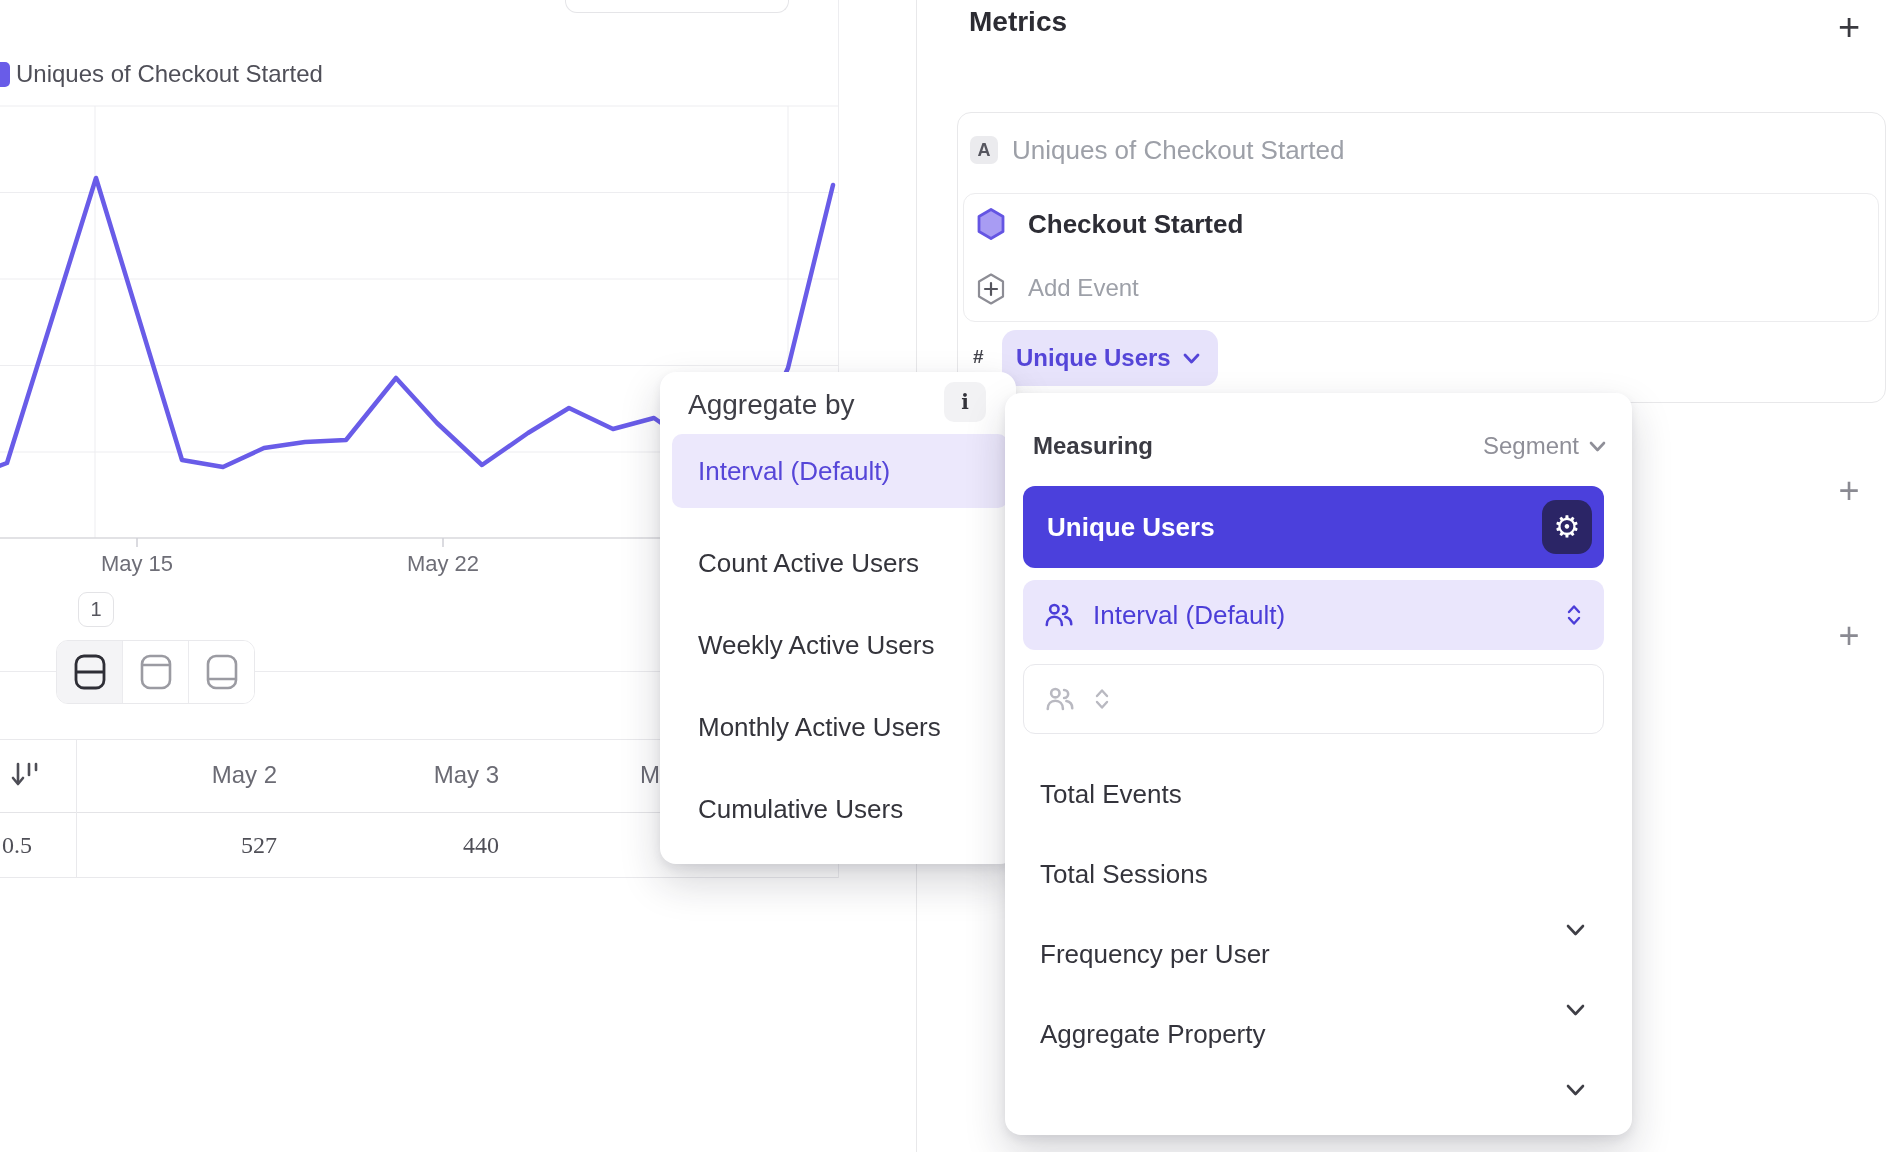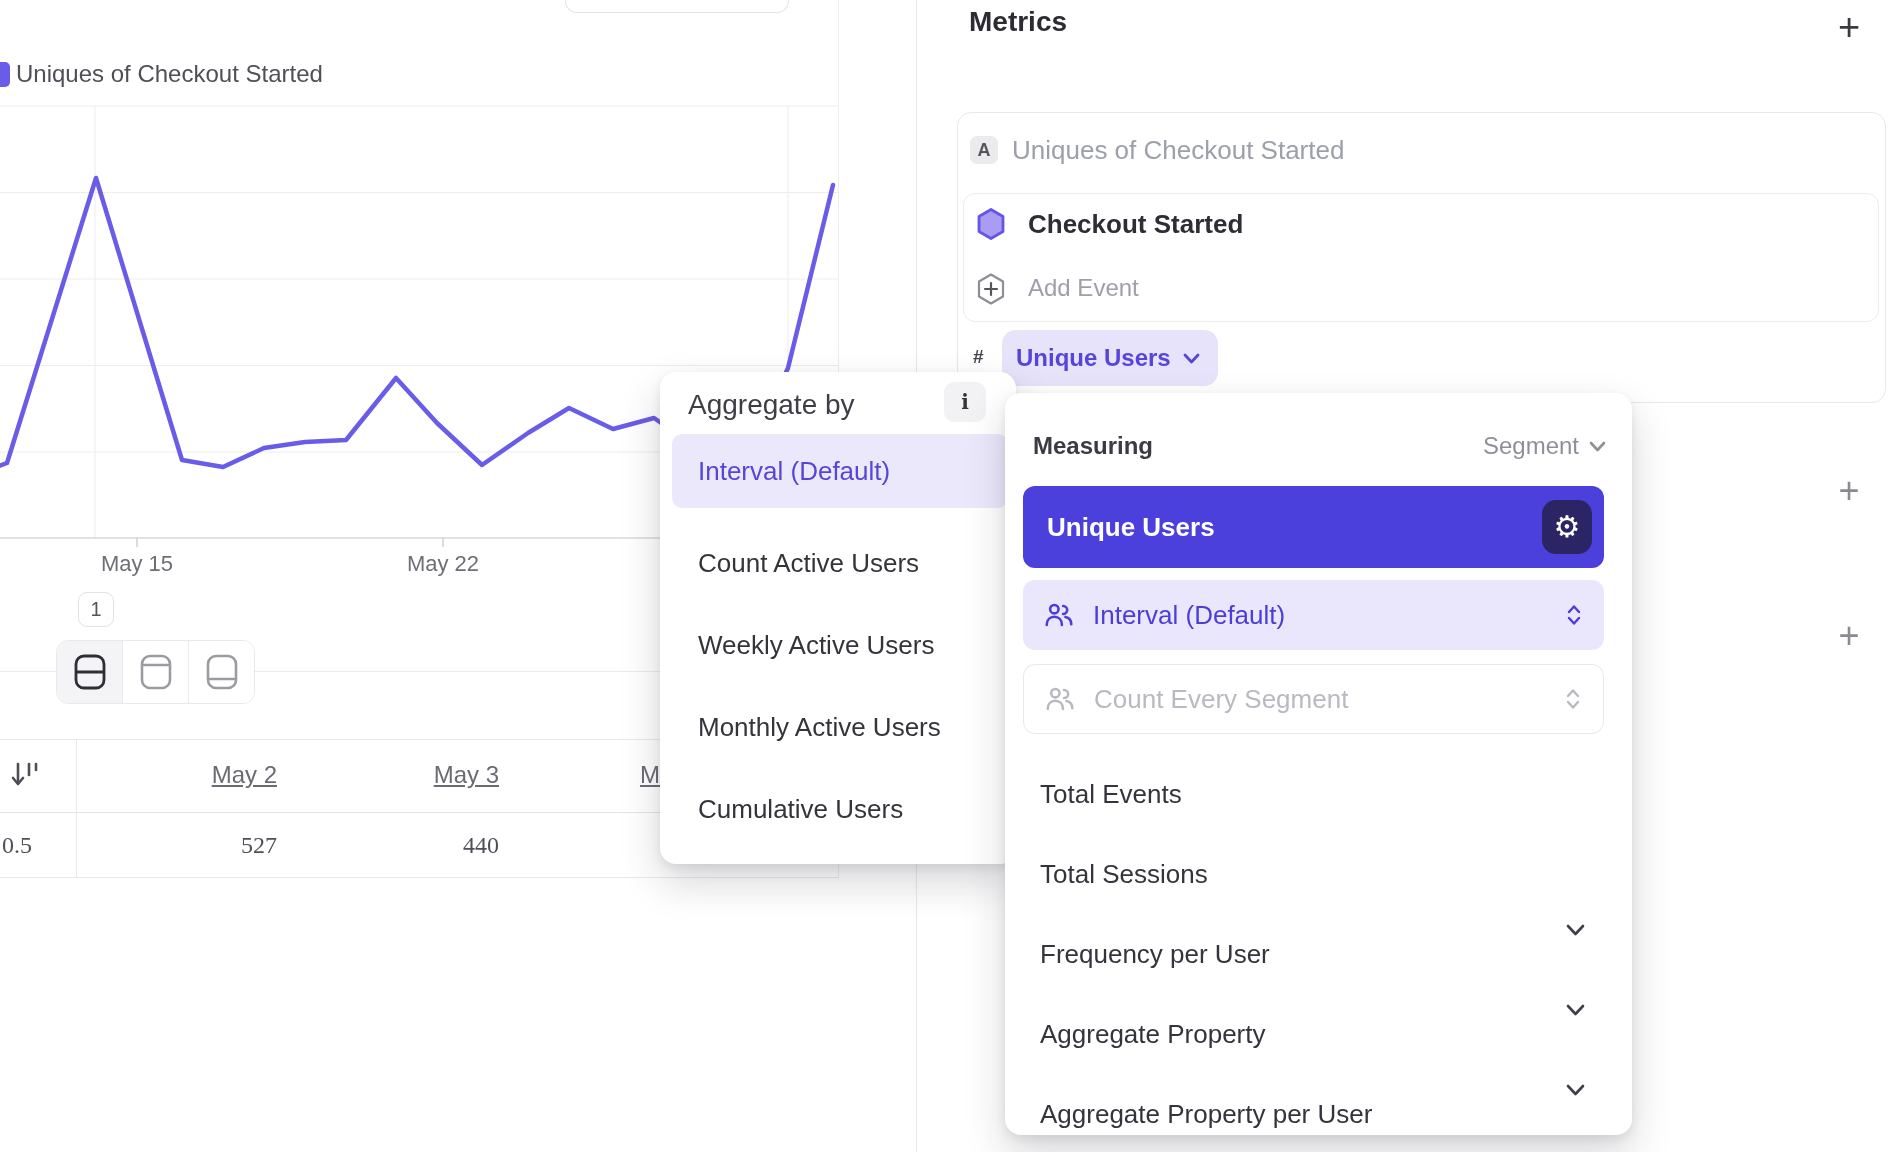--- a/index.html
+++ b/index.html
@@ -23,21 +23,21 @@
   
   .layout-toggle{left:56px;top:640px;width:197px;height:62px;border:1px solid #e9e9ec;border-radius:12px;
     background:#fff;display:flex;overflow:hidden;}
   .layout-seg{flex:1;display:flex;align-items:center;justify-content:center;border-right:1px solid #ebebee;background:#fff;}
   .layout-seg:last-child{border-right:none;}
   .layout-seg.sel{background:#f4f4f6;}
 
   
   .tbl-line{background:#e9e9ec;height:1px;left:0;width:838px;}
   .tbl-col-divider{left:76px;top:739px;width:1px;height:139px;background:#e9e9ec;}
-  .tbl-h{font-size:24px;color:#6b6b74;height:28px;line-height:28px;text-decoration:underline;}
+  .tbl-h{font-size:24px;color:#6b6b74;height:28px;line-height:28px;}
   .tbl-v{font-size:24px;color:#4f4f57;height:28px;line-height:28px;}
   .ta-r{text-align:right;} .ta-l{text-align:left;}
 
   
   .metrics-title{left:969px;top:6px;font-size:28px;font-weight:700;color:#2c2c33;}
   .plus-btn{width:38px;height:42px;display:flex;align-items:center;justify-content:center;
     font-size:38px;font-weight:300;}
   .plus-dark{color:#3a3a40;} .plus-gray{color:#8a8a92;font-size:36px;}
   .outer-card{left:957px;top:112px;width:927px;height:289px;border:1px solid #e8e8ea;border-radius:14px;background:#fff;}
   .series-badge{left:970px;top:136px;width:28px;height:28px;border-radius:7px;background:#ebebee;
@@ -226,32 +226,30 @@
     </svg>
   </div>
 
   <div class="abs meas-row row-count">
     <svg width="28" height="28" viewBox="0 0 24 24" style="color:#b9b9c1;">
       <circle cx="8" cy="7" r="3.6" fill="none" stroke="currentColor" stroke-width="2.2"></circle>
       <path d="M1.5,20.5 C1.5,16.1 4.4,13.5 8,13.5 C11.6,13.5 14.5,16.1 14.5,20.5" fill="none" stroke="currentColor" stroke-width="2.2" stroke-linecap="round"></path>
       <path d="M15.5,4.3 C17.4,4.3 19,5.8 19,7.7 C19,9.6 17.4,11.1 15.5,11.1" fill="none" stroke="currentColor" stroke-width="2.2" stroke-linecap="round"></path>
       <path d="M17.5,13.8 C20.5,14.3 22.5,16.7 22.5,20" fill="none" stroke="currentColor" stroke-width="2.2" stroke-linecap="round"></path>
     </svg>
-    <span class="grow">Count Every Segment</span>
     <svg width="16" height="24" viewBox="0 0 16 24">
       <polyline points="3,9 8,3.5 13,9" fill="none" stroke="#b9b9c1" stroke-width="2.4" stroke-linecap="round" stroke-linejoin="round"></polyline>
       <polyline points="3,15 8,20.5 13,15" fill="none" stroke="#b9b9c1" stroke-width="2.4" stroke-linecap="round" stroke-linejoin="round"></polyline>
     </svg>
   </div>
 
   <div class="abs meas-item" style="top:755px;">Total Events</div>
   <div class="abs meas-item" style="top:835px;">Total Sessions</div>
   <div class="abs meas-item" style="top:915px;">Frequency per User</div>
   <div class="abs meas-item" style="top:995px;">Aggregate Property</div>
-  <div class="abs meas-item" style="top:1075px;">Aggregate Property per User</div>
 
   <div class="abs item-chev" style="top:915px;">
     <svg width="19" height="12" viewBox="0 0 19 12">
         <polyline points="2,2 9.5,10 17,2" fill="none" stroke="#3f3f46" stroke-width="2.6" stroke-linecap="round" stroke-linejoin="round"></polyline>
       </svg>
   </div>
   <div class="abs item-chev" style="top:995px;">
     <svg width="19" height="12" viewBox="0 0 19 12">
         <polyline points="2,2 9.5,10 17,2" fill="none" stroke="#3f3f46" stroke-width="2.6" stroke-linecap="round" stroke-linejoin="round"></polyline>
       </svg>

